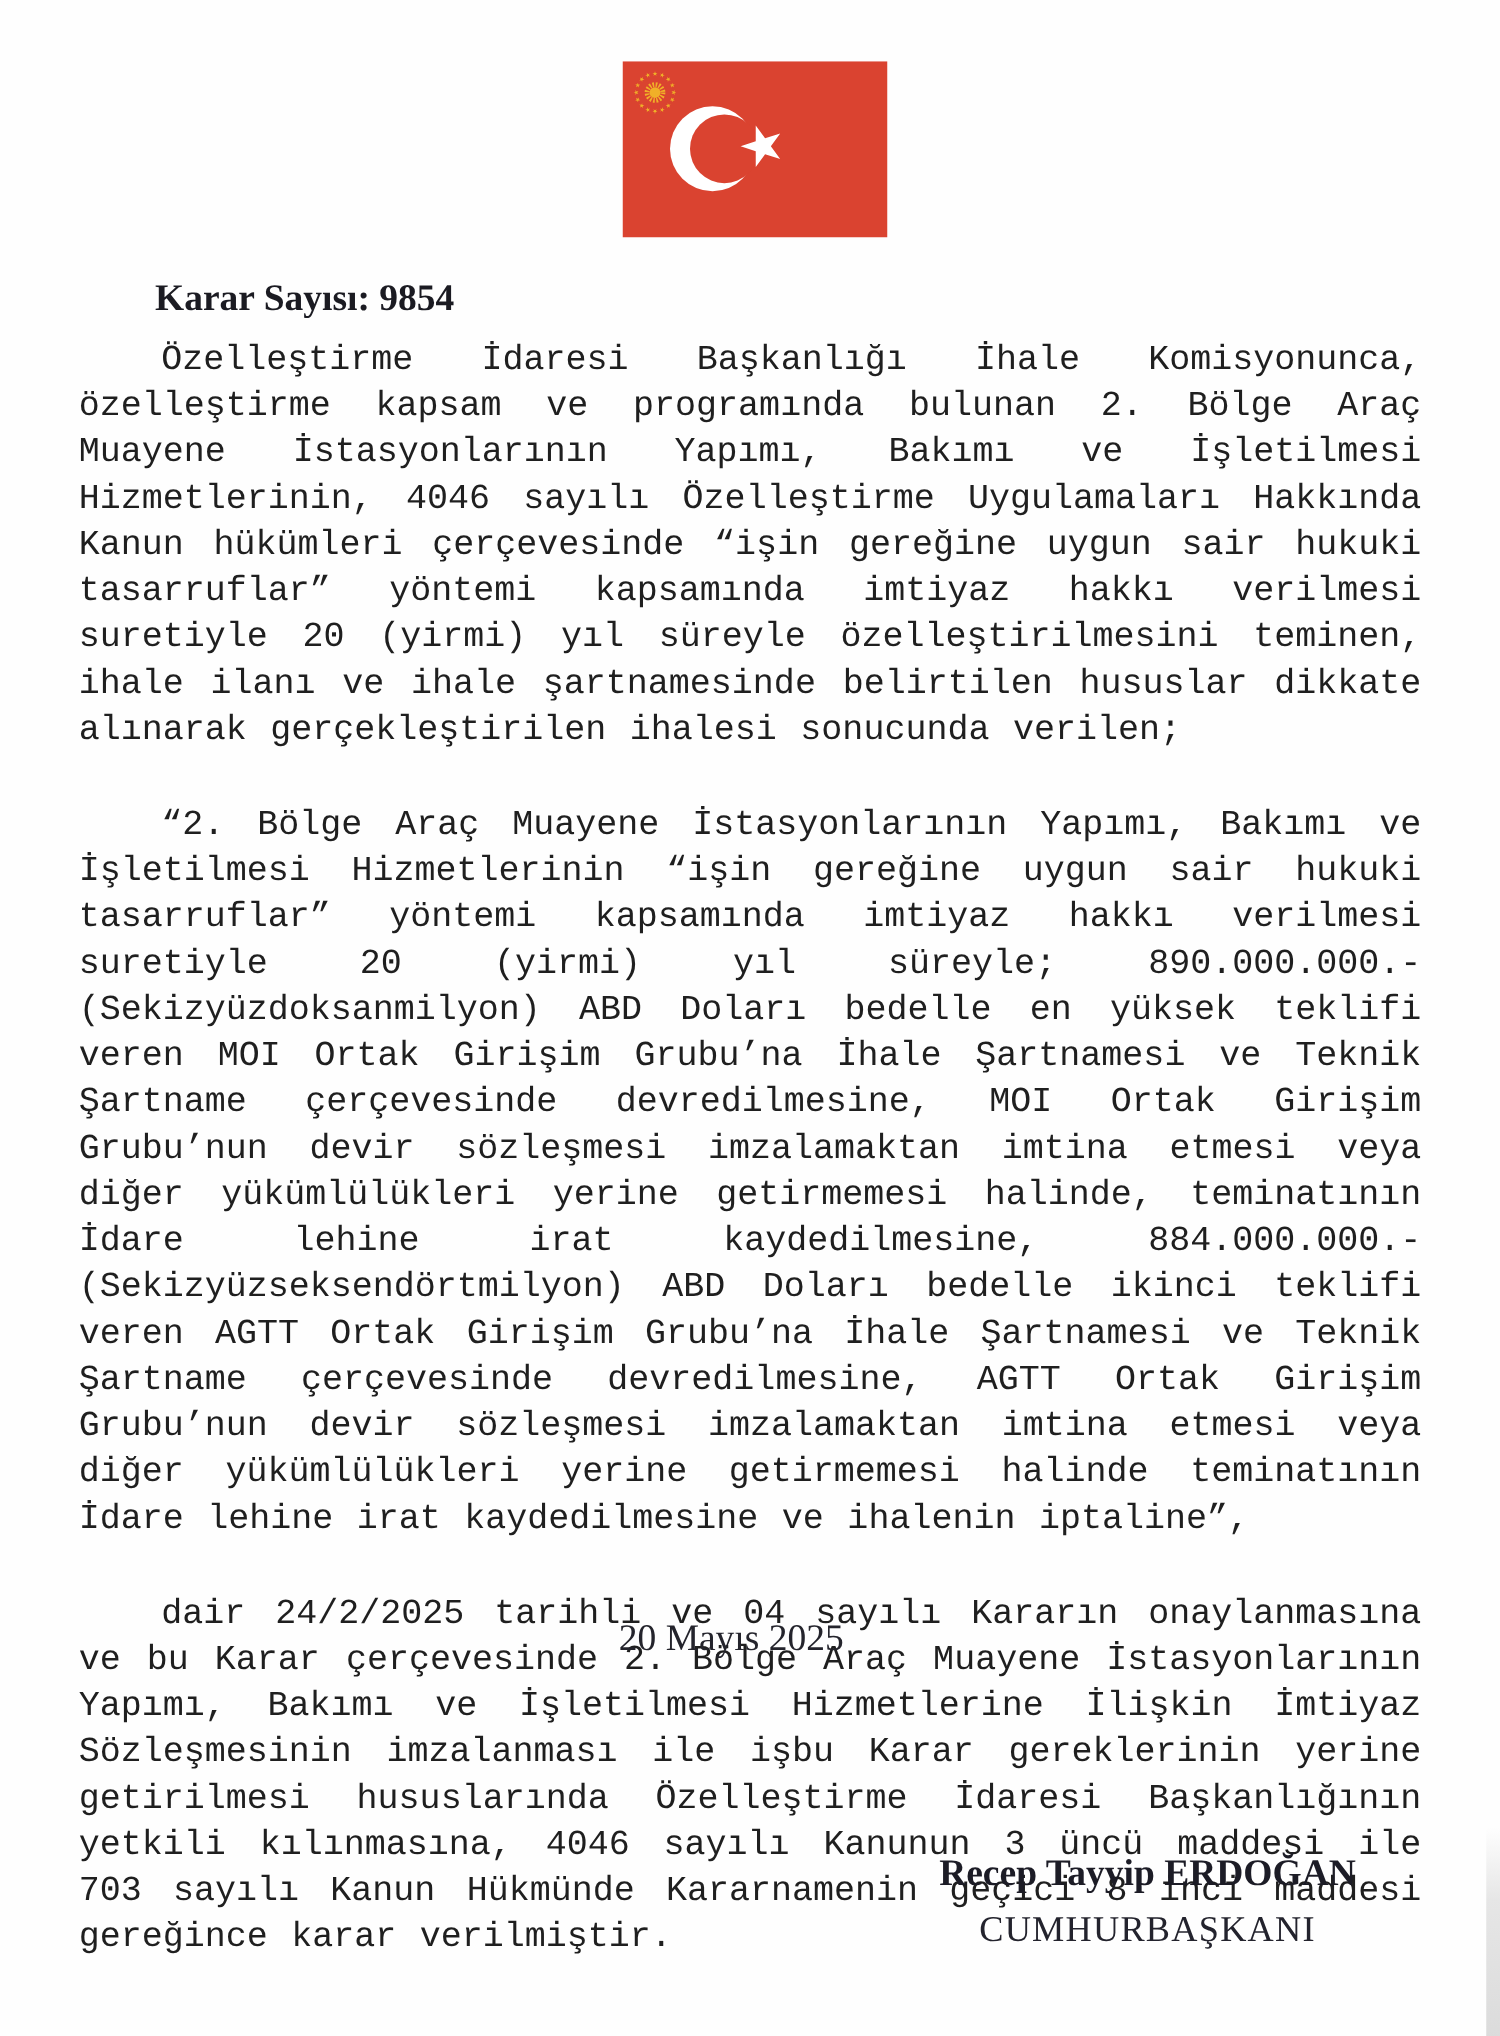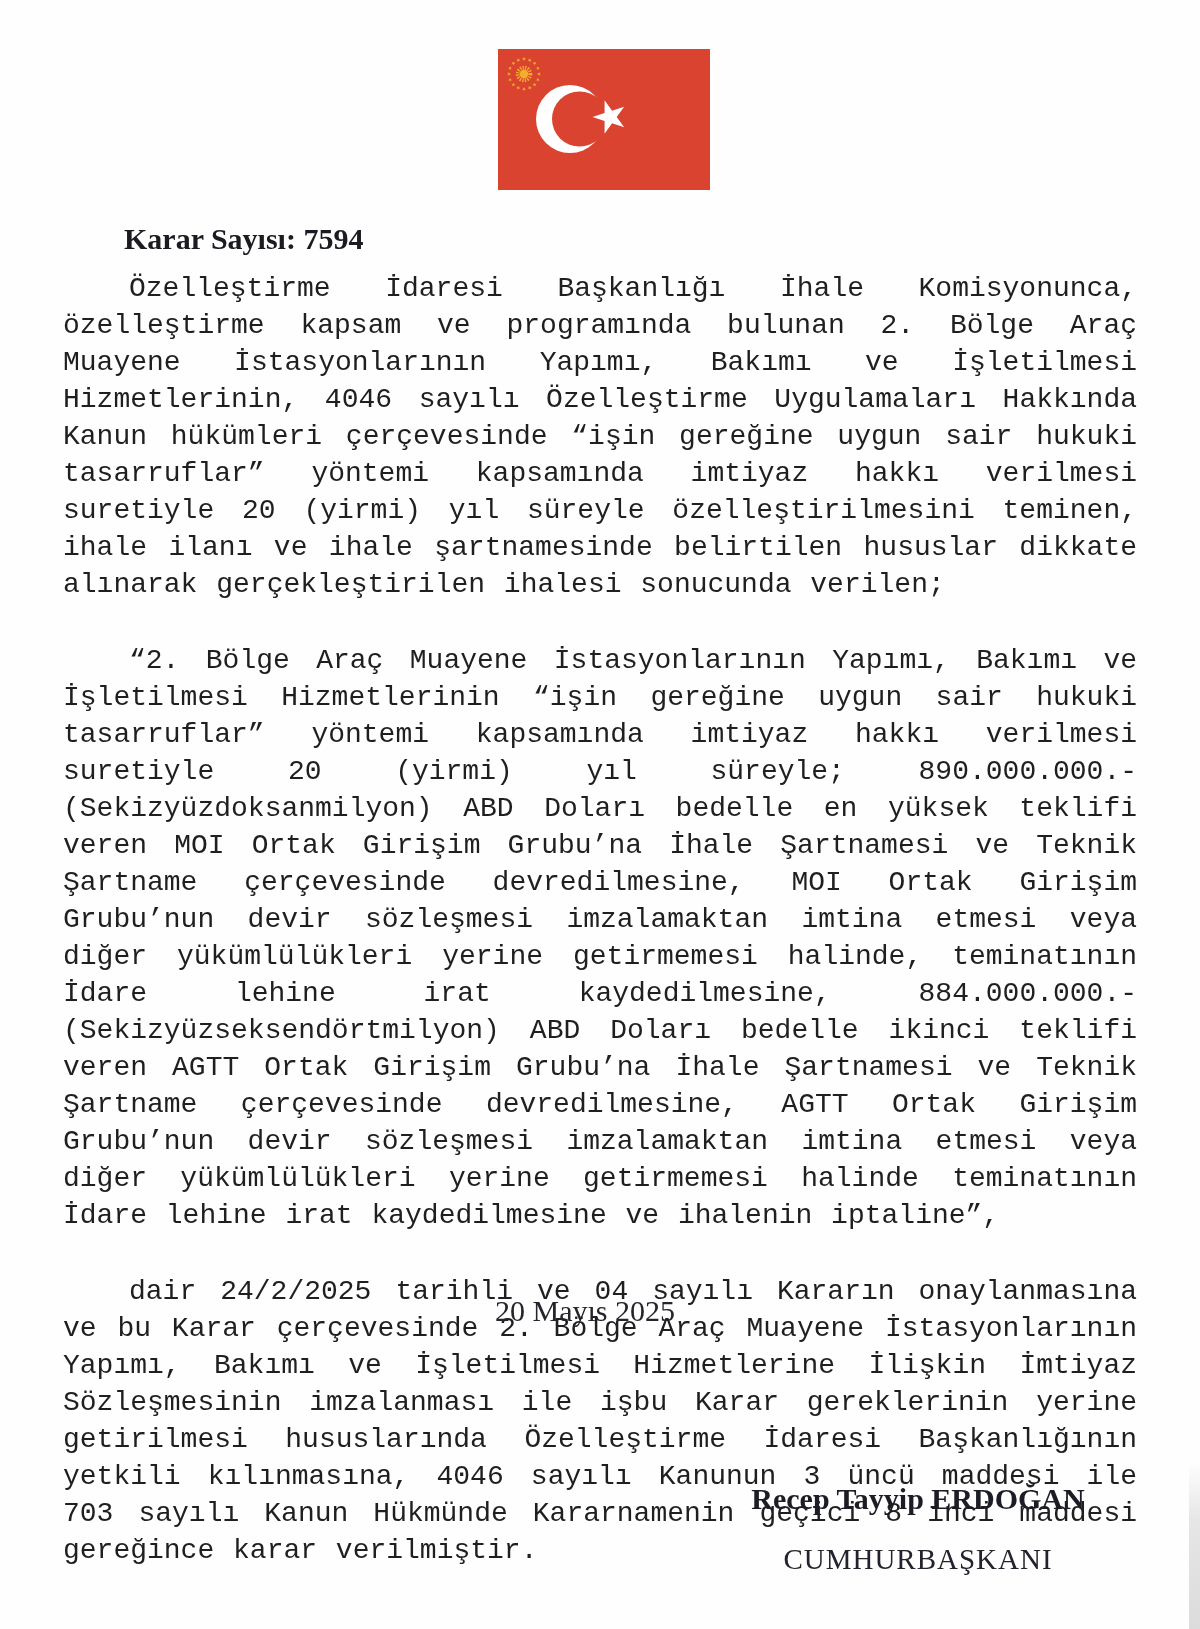--- a/index.html
+++ b/index.html
@@ -59,21 +59,21 @@
     width: 430px;
     text-align: center;
   }
   .sig-name {
     font-size: 30px;
     font-weight: bold;
     color: #1c1c26;
     white-space: nowrap;
   }
   .sig-title {
-    margin-top: 27px;
+    margin-top: 12px;
     font-size: 29px;
     letter-spacing: 1px;
     color: #23232d;
     white-space: nowrap;
   }
   .scan-edge {
     position: absolute;
     right: 0; top: 1462px;
     width: 11px; height: 167px;
     background: linear-gradient(to bottom, rgba(120,120,120,0) 0%, rgba(120,120,120,0.18) 35%, rgba(130,130,130,0.28) 100%);
@@ -113,21 +113,21 @@
       <circle cx="26" cy="25" r="4.3" fill="#f0b028"></circle>
     </g>
 
     <g fill="#ffffff">
       <circle cx="72" cy="70" r="34"></circle>
       <circle cx="81.5" cy="70" r="27.5" fill="#da4330"></circle>
       <use href="#star5" transform="translate(112 68) rotate(-90) scale(17.5)"></use>
     </g>
   </svg>
 
-  <div class="decision">Karar Sayısı: 7594</div>
+  <div class="decision">Karar Sayısı: 9854</div>
 
   <div class="body-text">
     <p>Özelleştirme İdaresi Başkanlığı İhale Komisyonunca, özelleştirme kapsam ve programında bulunan 2. Bölge Araç Muayene İstasyonlarının Yapımı, Bakımı ve İşletilmesi Hizmetlerinin, 4046 sayılı Özelleştirme Uygulamaları Hakkında Kanun hükümleri çerçevesinde “işin gereğine uygun sair hukuki tasarruflar” yöntemi kapsamında imtiyaz hakkı verilmesi suretiyle 20 (yirmi) yıl süreyle özelleştirilmesini teminen, ihale ilanı ve ihale şartnamesinde belirtilen hususlar dikkate alınarak gerçekleştirilen ihalesi sonucunda verilen;</p>
     <p>“2. Bölge Araç Muayene İstasyonlarının Yapımı, Bakımı ve İşletilmesi Hizmetlerinin “işin gereğine uygun sair hukuki tasarruflar” yöntemi kapsamında imtiyaz hakkı verilmesi suretiyle 20 (yirmi) yıl süreyle; 890.000.000.- (Sekizyüzdoksanmilyon) ABD Doları bedelle en yüksek teklifi veren MOI Ortak Girişim Grubu’na İhale Şartnamesi ve Teknik Şartname çerçevesinde devredilmesine, MOI Ortak Girişim Grubu’nun devir sözleşmesi imzalamaktan imtina etmesi veya diğer yükümlülükleri yerine getirmemesi halinde, teminatının İdare lehine irat kaydedilmesine, 884.000.000.- (Sekizyüzseksendörtmilyon) ABD Doları bedelle ikinci teklifi veren AGTT Ortak Girişim Grubu’na İhale Şartnamesi ve Teknik Şartname çerçevesinde devredilmesine, AGTT Ortak Girişim Grubu’nun devir sözleşmesi imzalamaktan imtina etmesi veya diğer yükümlülükleri yerine getirmemesi halinde teminatının İdare lehine irat kaydedilmesine ve ihalenin iptaline”,</p>
     <p>dair 24/2/2025 tarihli ve 04 sayılı Kararın onaylanmasına ve bu Karar çerçevesinde 2. Bölge Araç Muayene İstasyonlarının Yapımı, Bakımı ve İşletilmesi Hizmetlerine İlişkin İmtiyaz Sözleşmesinin imzalanması ile işbu Karar gereklerinin yerine getirilmesi hususlarında Özelleştirme İdaresi Başkanlığının yetkili kılınmasına, 4046 sayılı Kanunun 3 üncü maddesi ile 703 sayılı Kanun Hükmünde Kararnamenin geçici 8 inci maddesi gereğince karar verilmiştir.</p>
   </div>
 
   <div class="doc-date">20 Mayıs 2025</div>
 
   <div class="signature">

